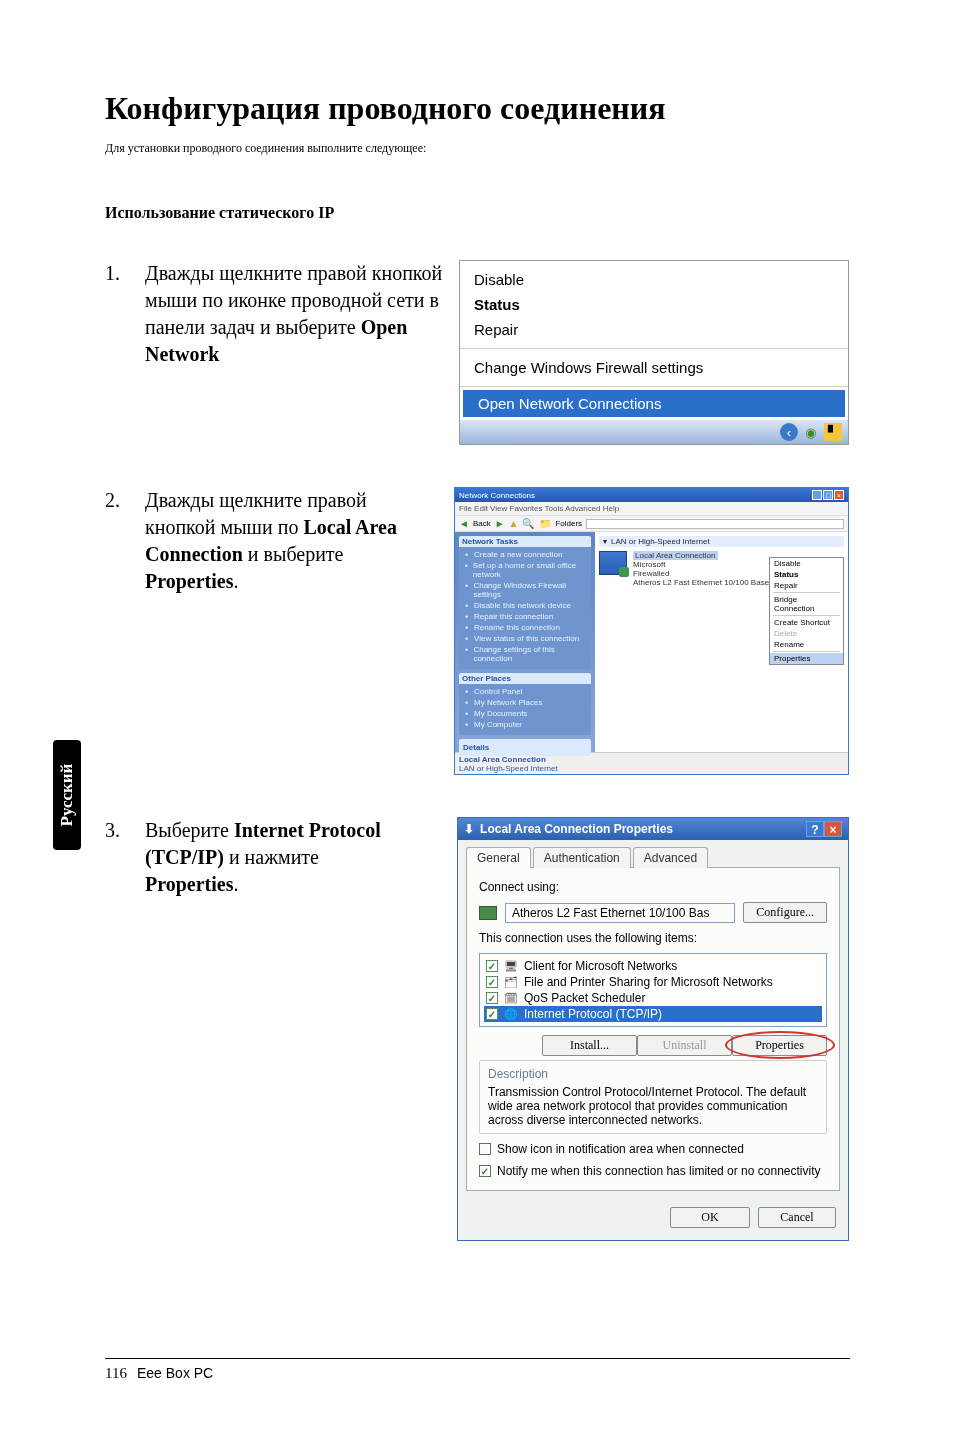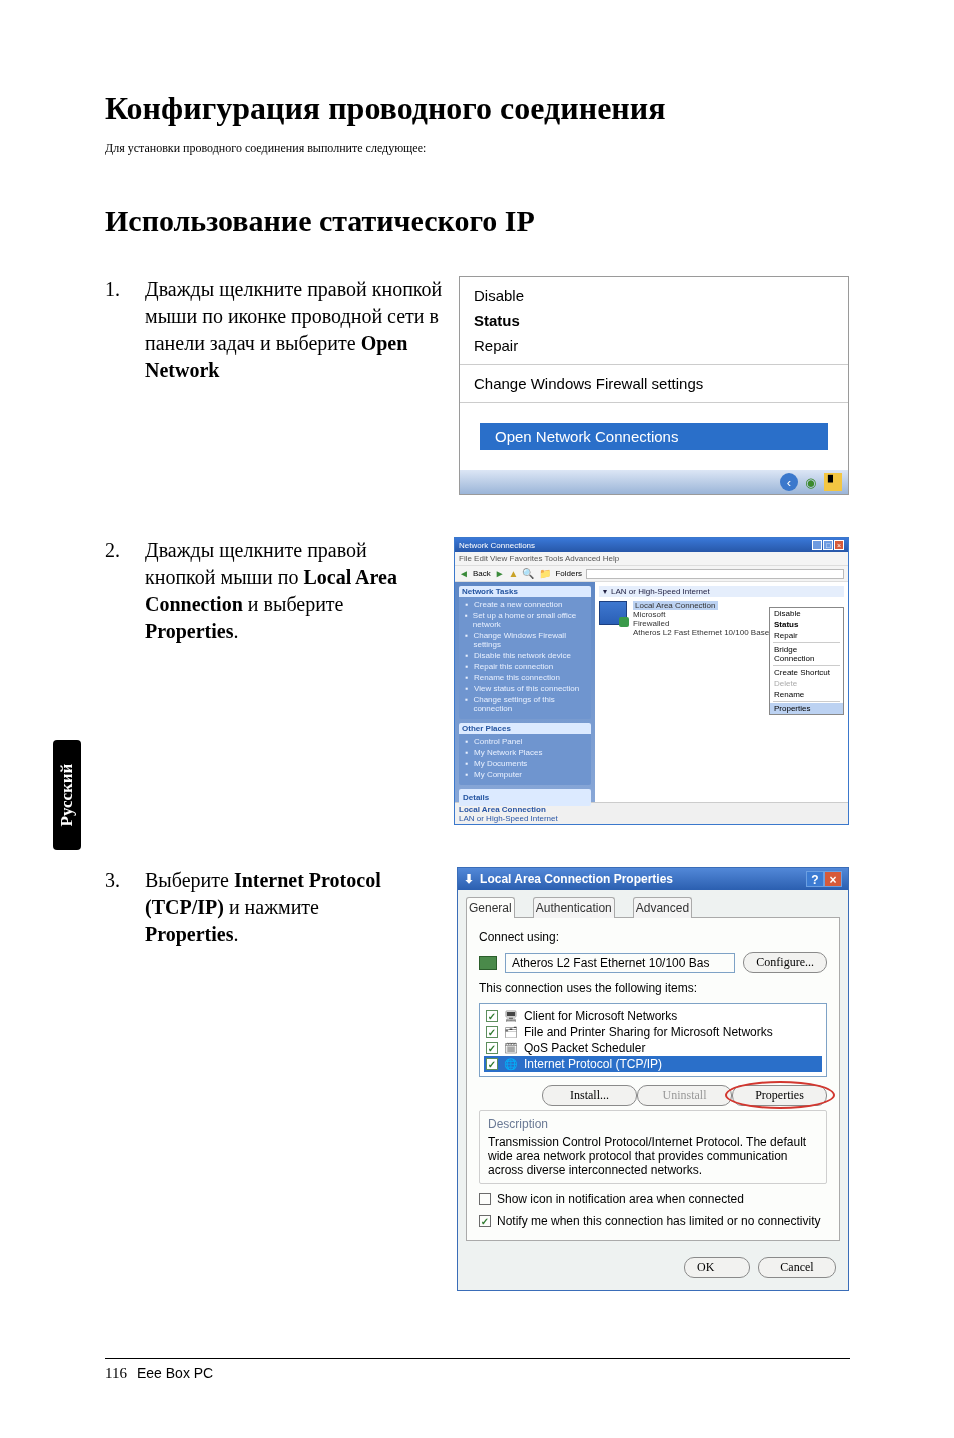--- a/index.html
+++ b/index.html
@@ -17,21 +17,21 @@
   .main-heading {
     font-size: 32px;
     font-weight: bold;
     margin-bottom: 14px;
   }
   .intro {
     font-size: 12px;
     margin-bottom: 48px;
   }
   .sub-heading {
-    font-size: 30px;
+    font-size: 16px;
     font-weight: bold;
     margin-bottom: 38px;
   }
   .step-row {
     display: flex;
     margin-bottom: 42px;
     align-items: flex-start;
   }
   .step-text-col {
     width: 355px;
@@ -216,23 +216,23 @@
 
   .propdlg .tabs {
     display: flex;
     padding: 6px 8px 0 8px;
     gap: 0;
   }
   .propdlg .tab {
     border: 1px solid #aaa;
     border-bottom: none;
     background: #f4f4f4;
-    padding: 3px 2px;
+    padding: 3px 10px;
     border-radius: 3px 3px 0 0;
-    margin-right: 18px;
+    margin-right: 2px;
     color: #333;
     position: relative;
     top: 1px;
   }
   .propdlg .tab.active {
     background: #fcfdfb;
     z-index: 2;
   }
   .propdlg .panel {
     border: 1px solid #aaa;
@@ -245,21 +245,21 @@
     display: flex; align-items: center; gap: 8px;
   }
   .propdlg .adapter .aicon {
     width: 18px; height: 14px; background: #4a8a4a; border: 1px solid #2b5e2b;
   }
   .propdlg .adapter .aname {
     border: 1px solid #7ea2c6; padding: 2px 6px; flex: 1;
   }
   .propdlg .btn {
     border: 1px solid #8a8a8a; background: #f2f2f0;
-    padding: 2px 12px; border-radius: 10px;
+    padding: 2px 12px; border-radius: 2px;
     font-family: Tahoma; font-size: 12px; cursor: default;
   }
   .propdlg .btn.disabled { color: #999; }
   .propdlg .itemslist {
     border: 1px solid #7ea2c6; background: #fff; width: 100%;
     padding: 4px 4px;
   }
   .propdlg .litem {
     display: flex; align-items: center; gap: 6px;
     padding: 1px 2px;
@@ -365,21 +365,21 @@
           <div class="menu-item">Disable</div>
           <div class="menu-item bold">Status</div>
           <div class="menu-item">Repair</div>
         </div>
         <div class="menu-sep"></div>
         <div class="menu-group">
           <div class="menu-item">Change Windows Firewall settings</div>
         </div>
         <div class="menu-sep"></div>
         <div class="menu-group" style="padding:0;">
-          <div class="menu-item selected" style="margin:20px;">Open Network Connections</div>
+          <div class="menu-item selected" style="margin:3px;">Open Network Connections</div>
         </div>
         <div class="tray">
           <div class="tray-icon tray-blue">‹</div>
           <div class="tray-icon tray-green">◉</div>
           <div class="tray-icon tray-yellow">▘</div>
         </div>
       </div>
     </div>
   </div>
 
@@ -583,21 +583,21 @@
             <span class="chkbox"></span>
             <span>Show icon in notification area when connected</span>
           </div>
           <div class="chkrow">
             <span class="chkbox">✓</span>
             <span>Notify me when this connection has limited or no connectivity</span>
           </div>
         </div>
 
         <div class="footer">
-          <span class="btn" style="width:66px;text-align:left;">OK</span>
+          <span class="btn" style="width:80px;text-align:center;">OK</span>
           <span class="btn" style="width:78px;text-align:center;">Cancel</span>
         </div>
       </div>
     </div>
   </div>
 </div>
 
 <div class="side-tab">
   <span>Русский</span>
 </div>

